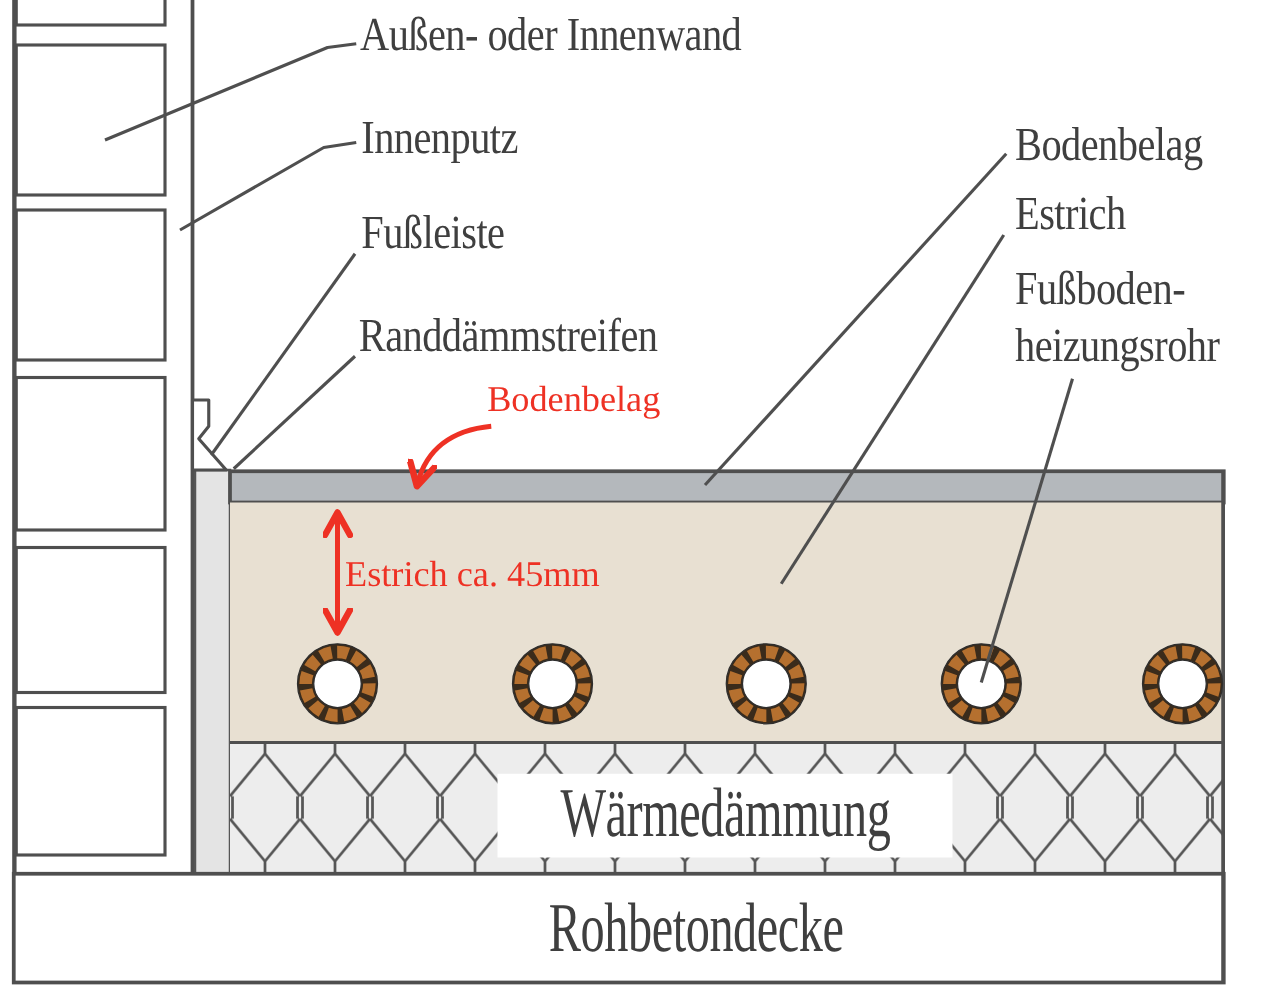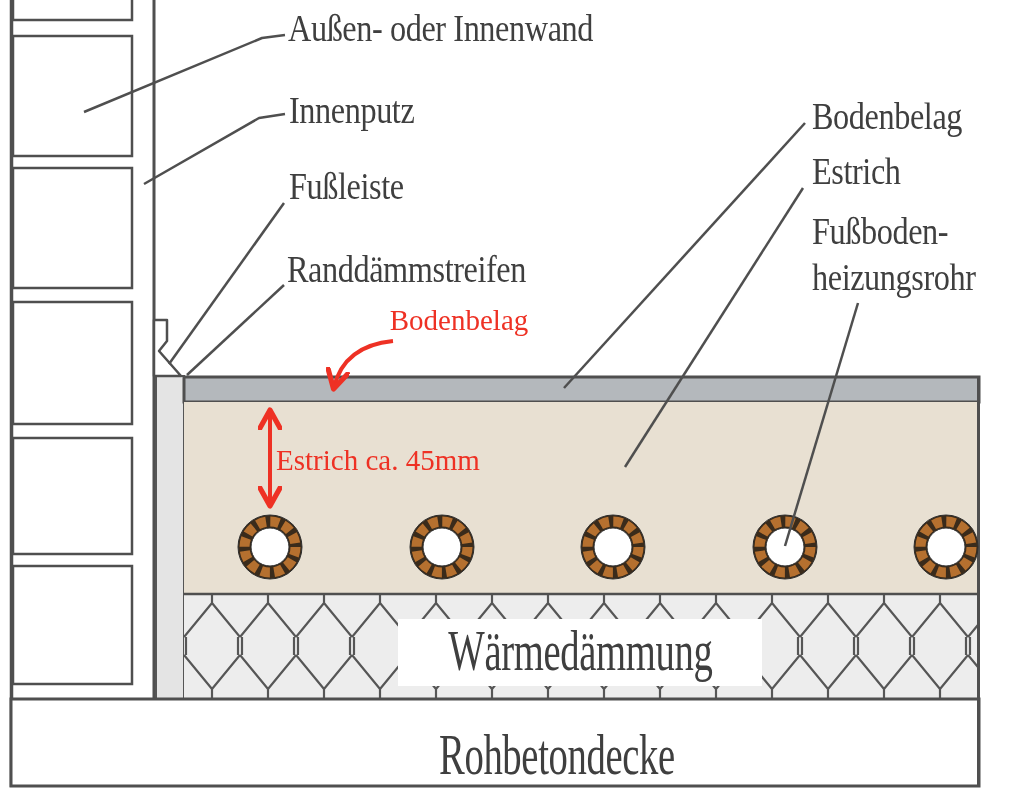--- a/index.html
+++ b/index.html
@@ -29,21 +29,21 @@
     display:inline-block;
     color:var(--ink,#3f3f3f);
   }
   .insul-box{
     position:absolute;left:398px;top:619px;width:364px;height:67px;
     background:#ffffff;
     display:flex;align-items:flex-start;justify-content:center;
   }
   .slab-wrap{
     position:absolute;left:377px;top:712px;width:360px;height:62px;
-    display:flex;align-items:center;justify-content:center;margin-top:12px;
+    display:flex;align-items:center;justify-content:center;
   }
   .red{
     position:absolute;
     color:var(--accent,#ee3124);
     font-size:29px;
     line-height:1.25;
     white-space:nowrap;
   }
   .red.center{text-align:center;}
 </style>

